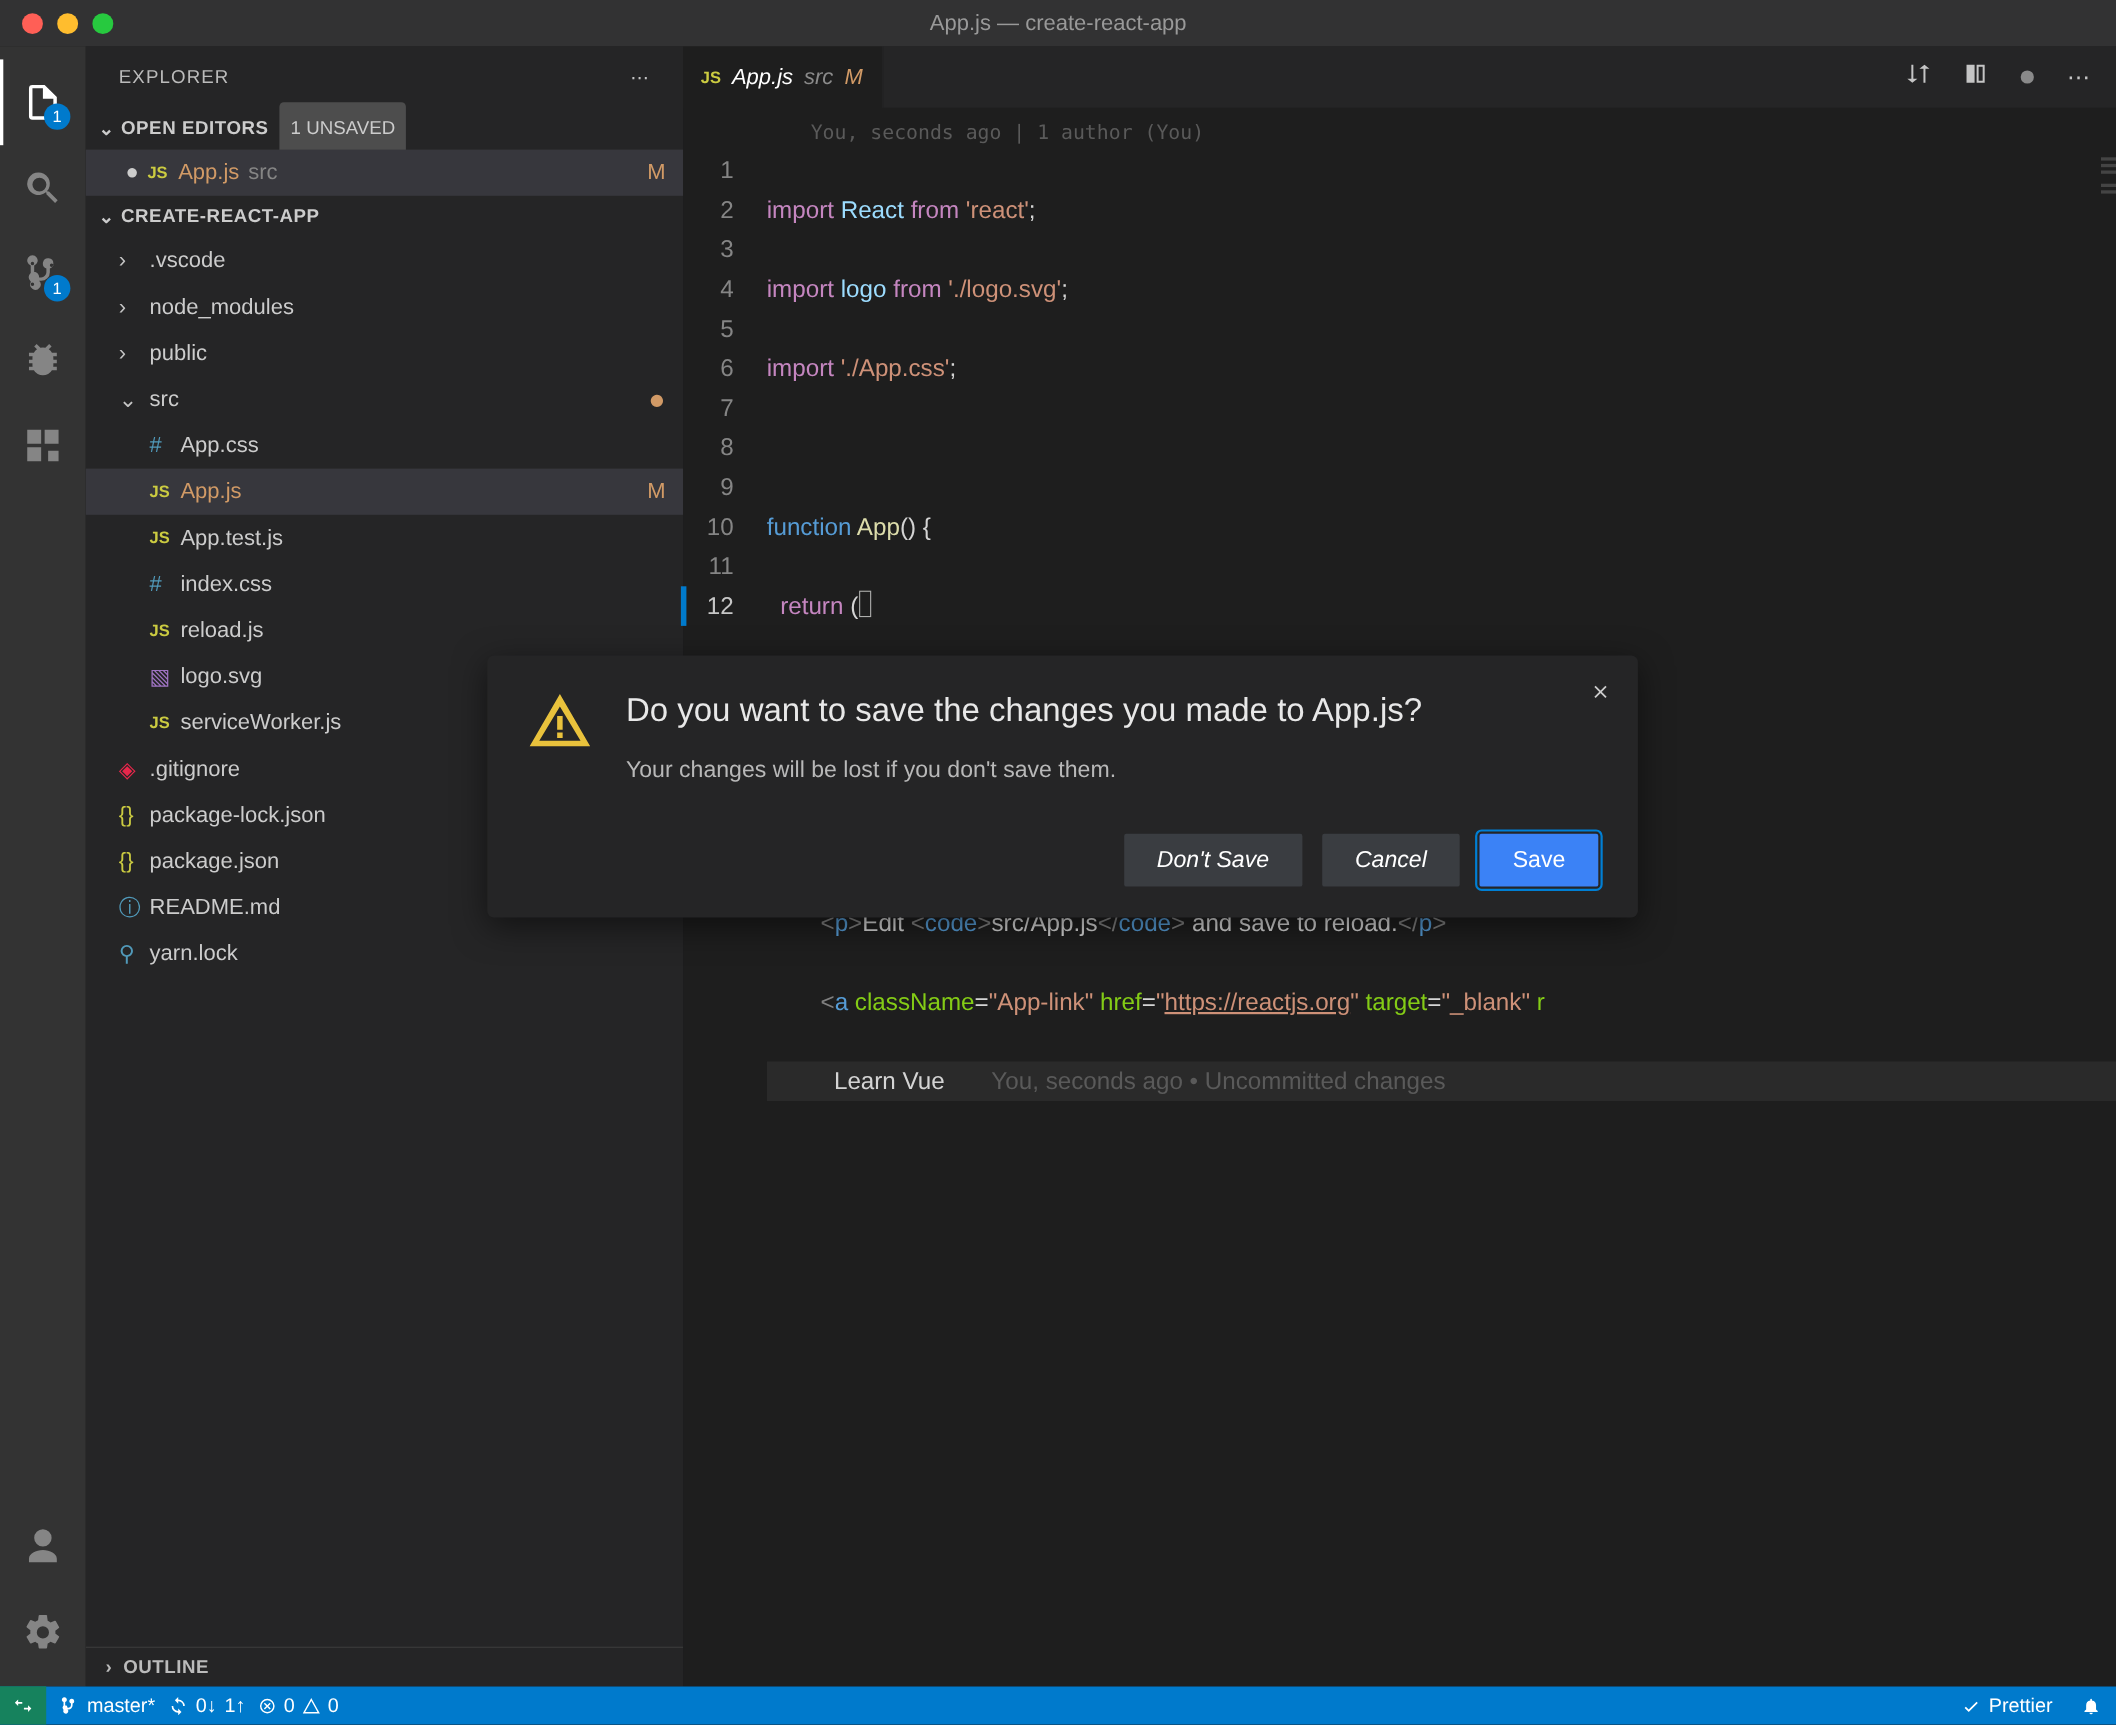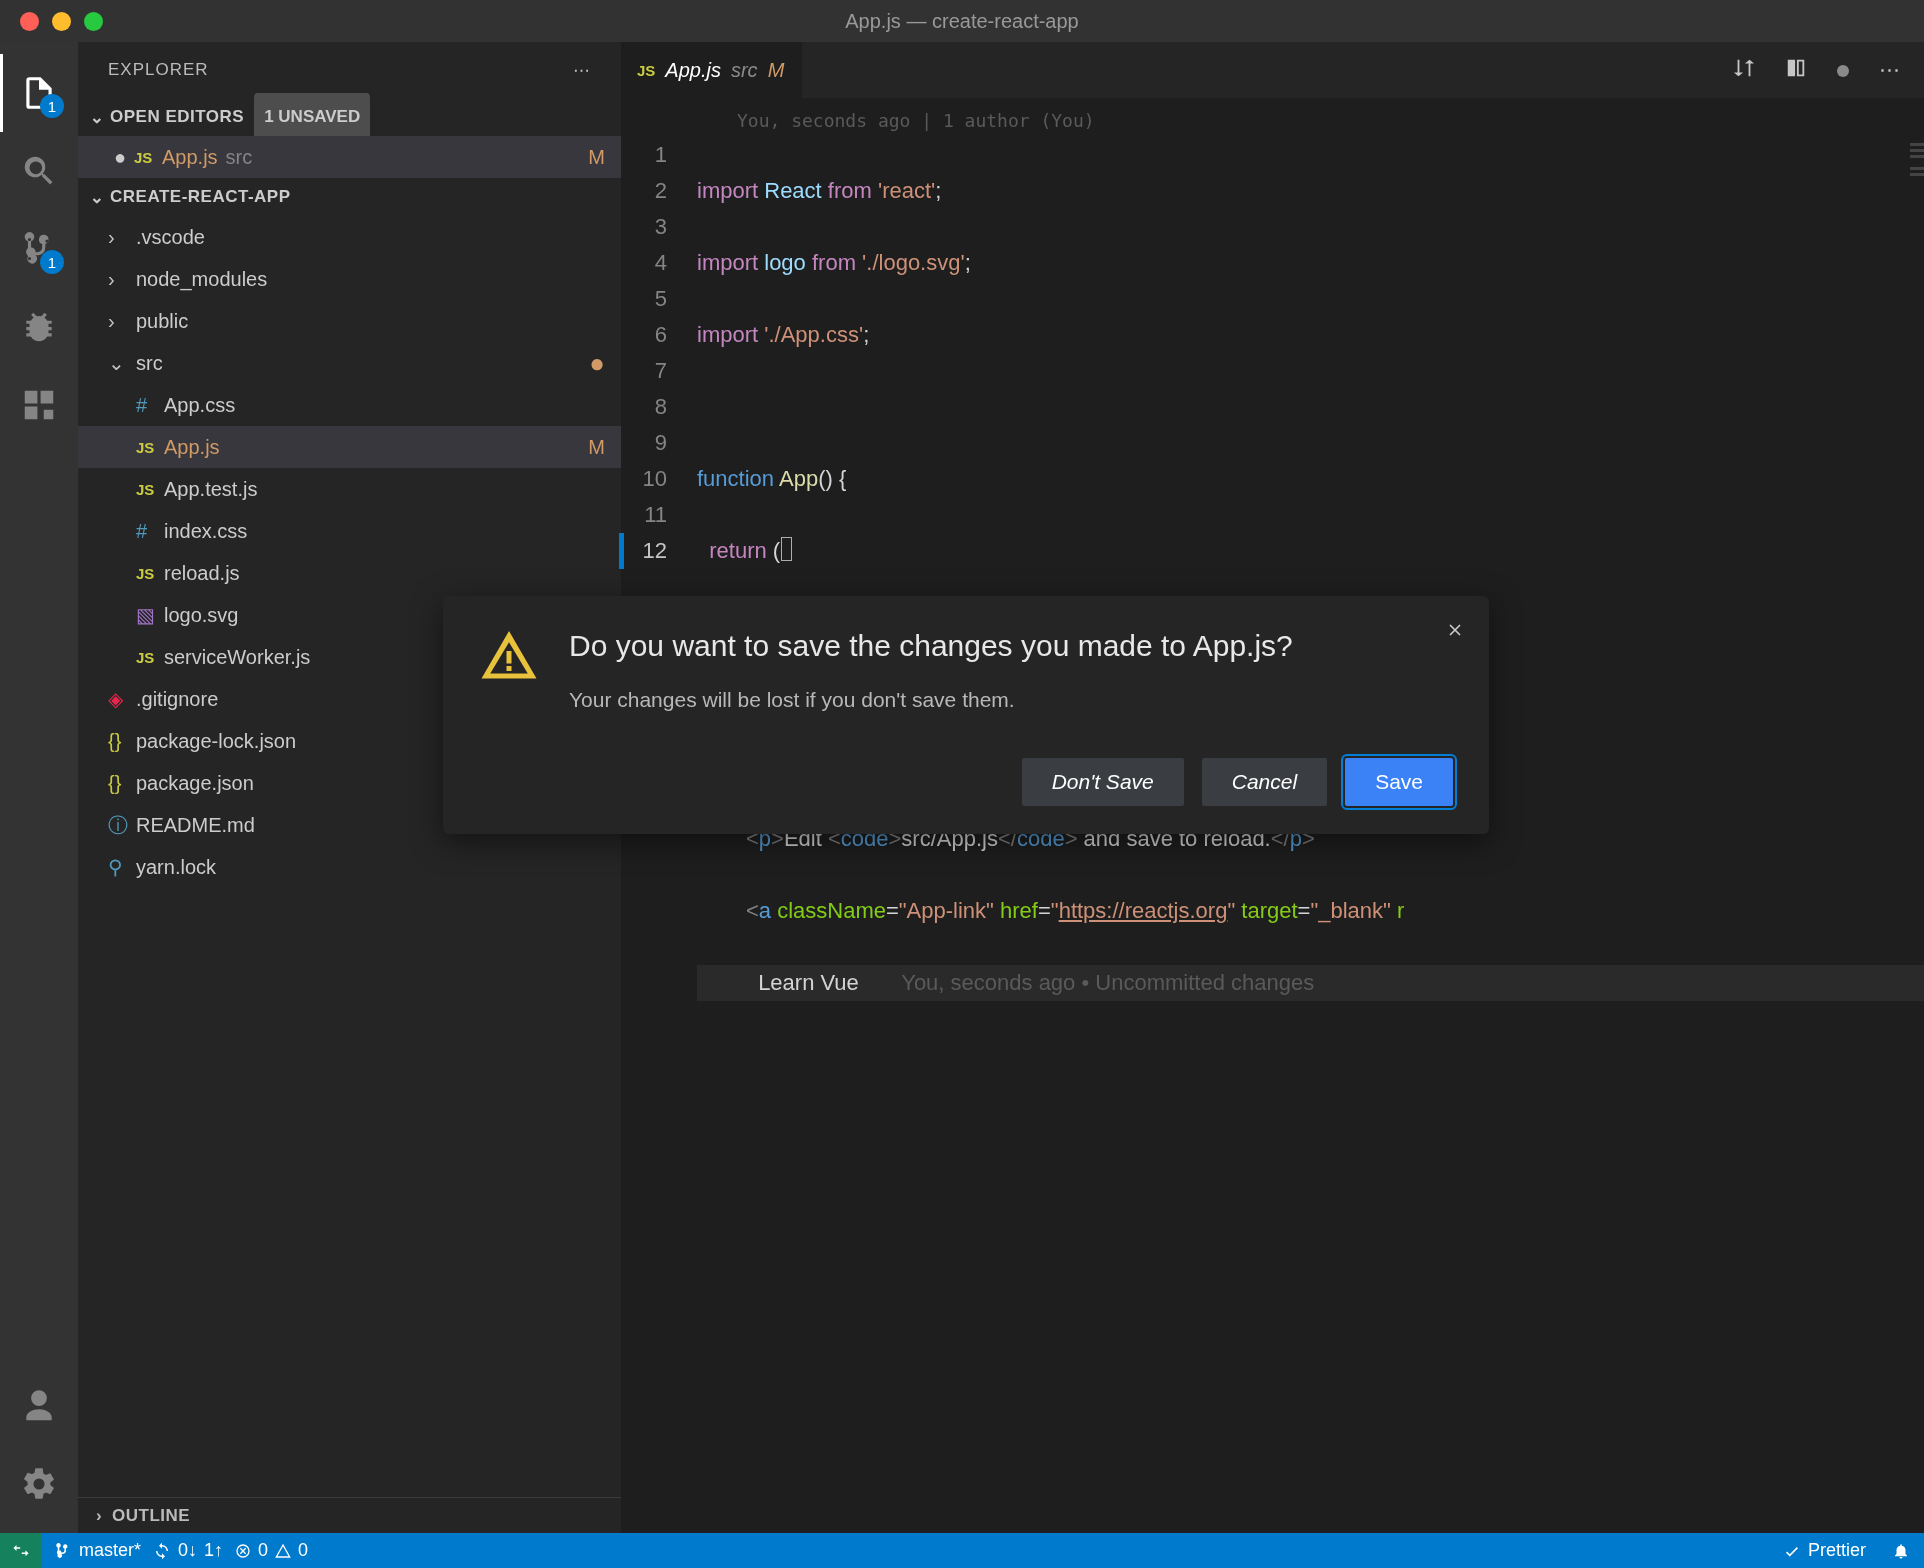--- a/index.html
+++ b/index.html
@@ -26,21 +26,21 @@
   .activity-bottom { margin-top: auto; margin-bottom: 10px; }
   .badge { position: absolute; bottom: 14px; right: 14px; background: #007acc; color: #fff; border-radius: 14px; min-width: 24px; height: 24px; font-size: 15px; display: flex; align-items: center; justify-content: center; padding: 0 6px; }
 
   
   .side-panel { width: 543px; background: #252526; display: flex; flex-direction: column; }
   .side-header { height: 56px; display: flex; align-items: center; padding: 0 30px 0 30px; color: #bbbbbb; font-size: 17px; letter-spacing: 1px; justify-content: space-between; }
   .side-header-more { color: #c5c5c5; cursor: pointer; }
 
   .section-header { display: flex; align-items: center; padding: 4px 8px 4px 6px; color: #cccccc; font-size: 17px; letter-spacing: .5px; cursor: pointer; height: 38px; font-weight: 700; }
   .section-header .chev { width: 26px; display: inline-flex; justify-content: center; }
-  .unsaved-chip { background: #4d4d4d; color: #ccc; font-size: 17px; padding: 14px 10px; border-radius: 4px; margin-left: 10px; font-weight: 700; letter-spacing: 0; }
+  .unsaved-chip { background: #4d4d4d; color: #ccc; font-size: 17px; padding: 14px 10px; border-radius: 4px; margin-left: 10px; font-weight: 400; letter-spacing: 0; }
 
   .file-row { display: flex; align-items: center; height: 42px; padding-left: 30px; padding-right: 16px; cursor: pointer; font-size: 20px; }
   .file-row.open { padding-left: 36px; }
   .file-row.active { background: #37373d; }
   .file-row .dot { width: 20px; text-align: left; color: #ccc; }
   .file-row .fi { width: 28px; display: inline-flex; align-items: center; }
   .file-row .name { flex: none; color: #cccccc; }
   .file-row .path { color: #858585; margin-left: 8px; }
   .file-row .status { margin-left: auto; color: #d19a66; }
   .file-row .status-dot { margin-left: auto; color: #6796e6; font-size: 26px; }

